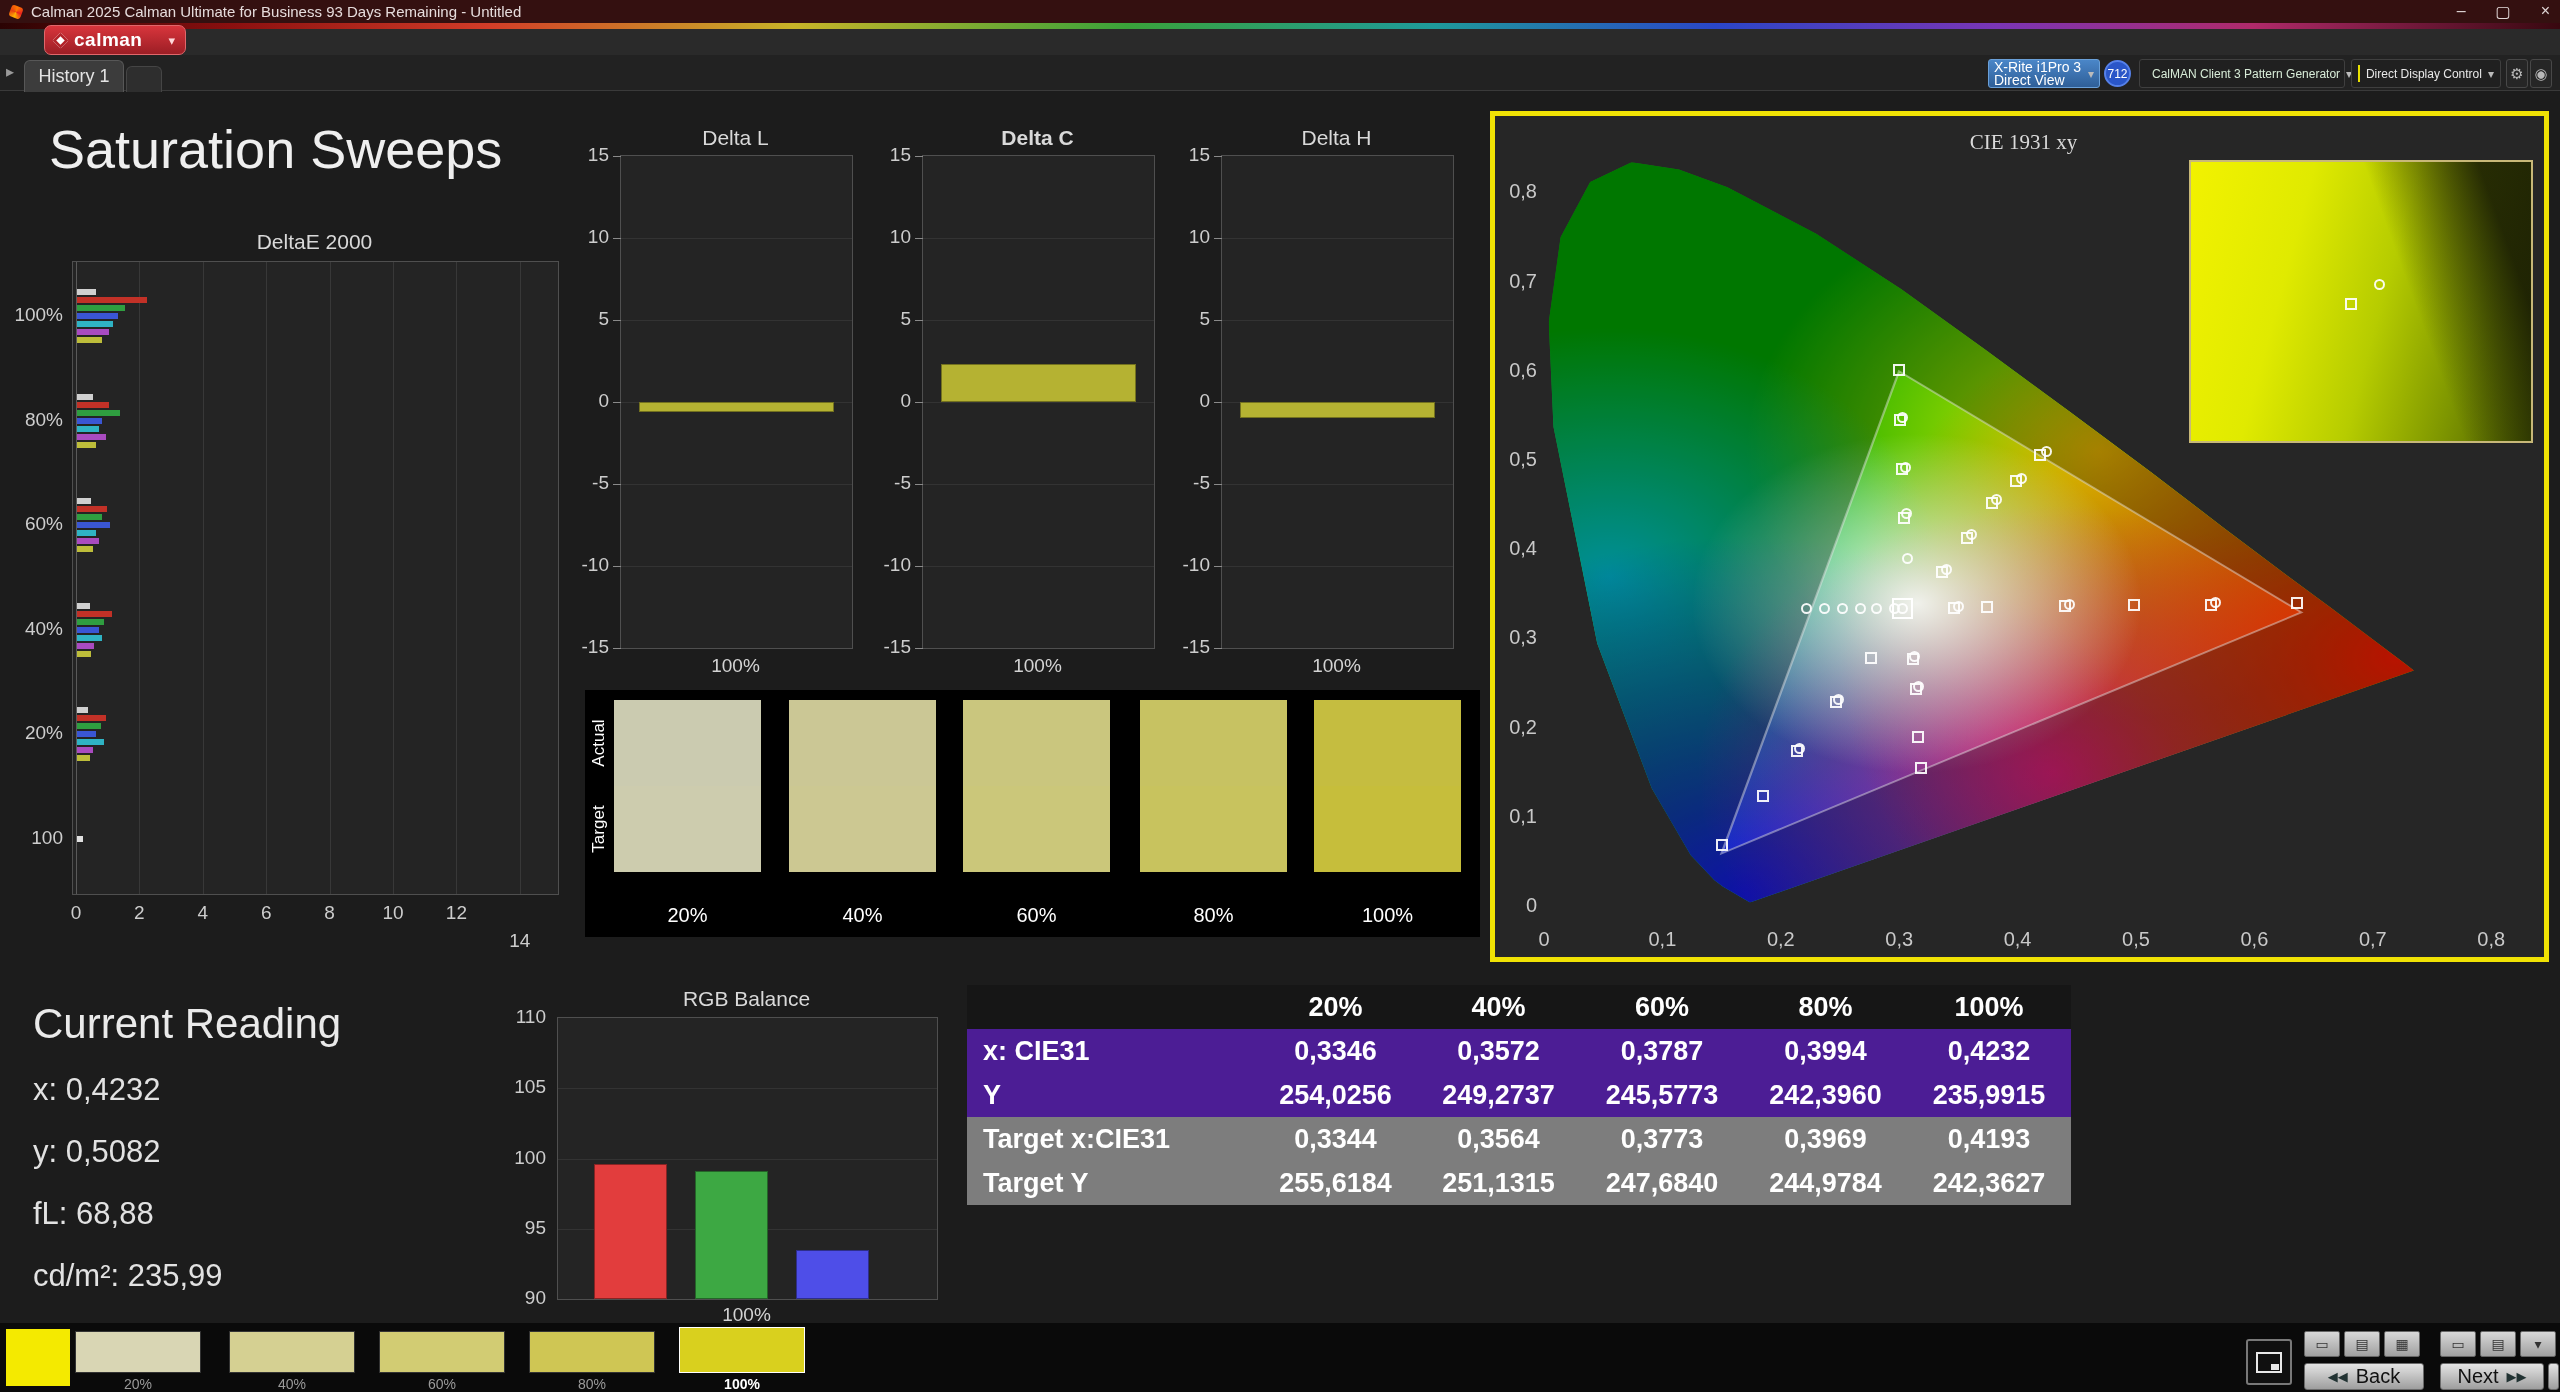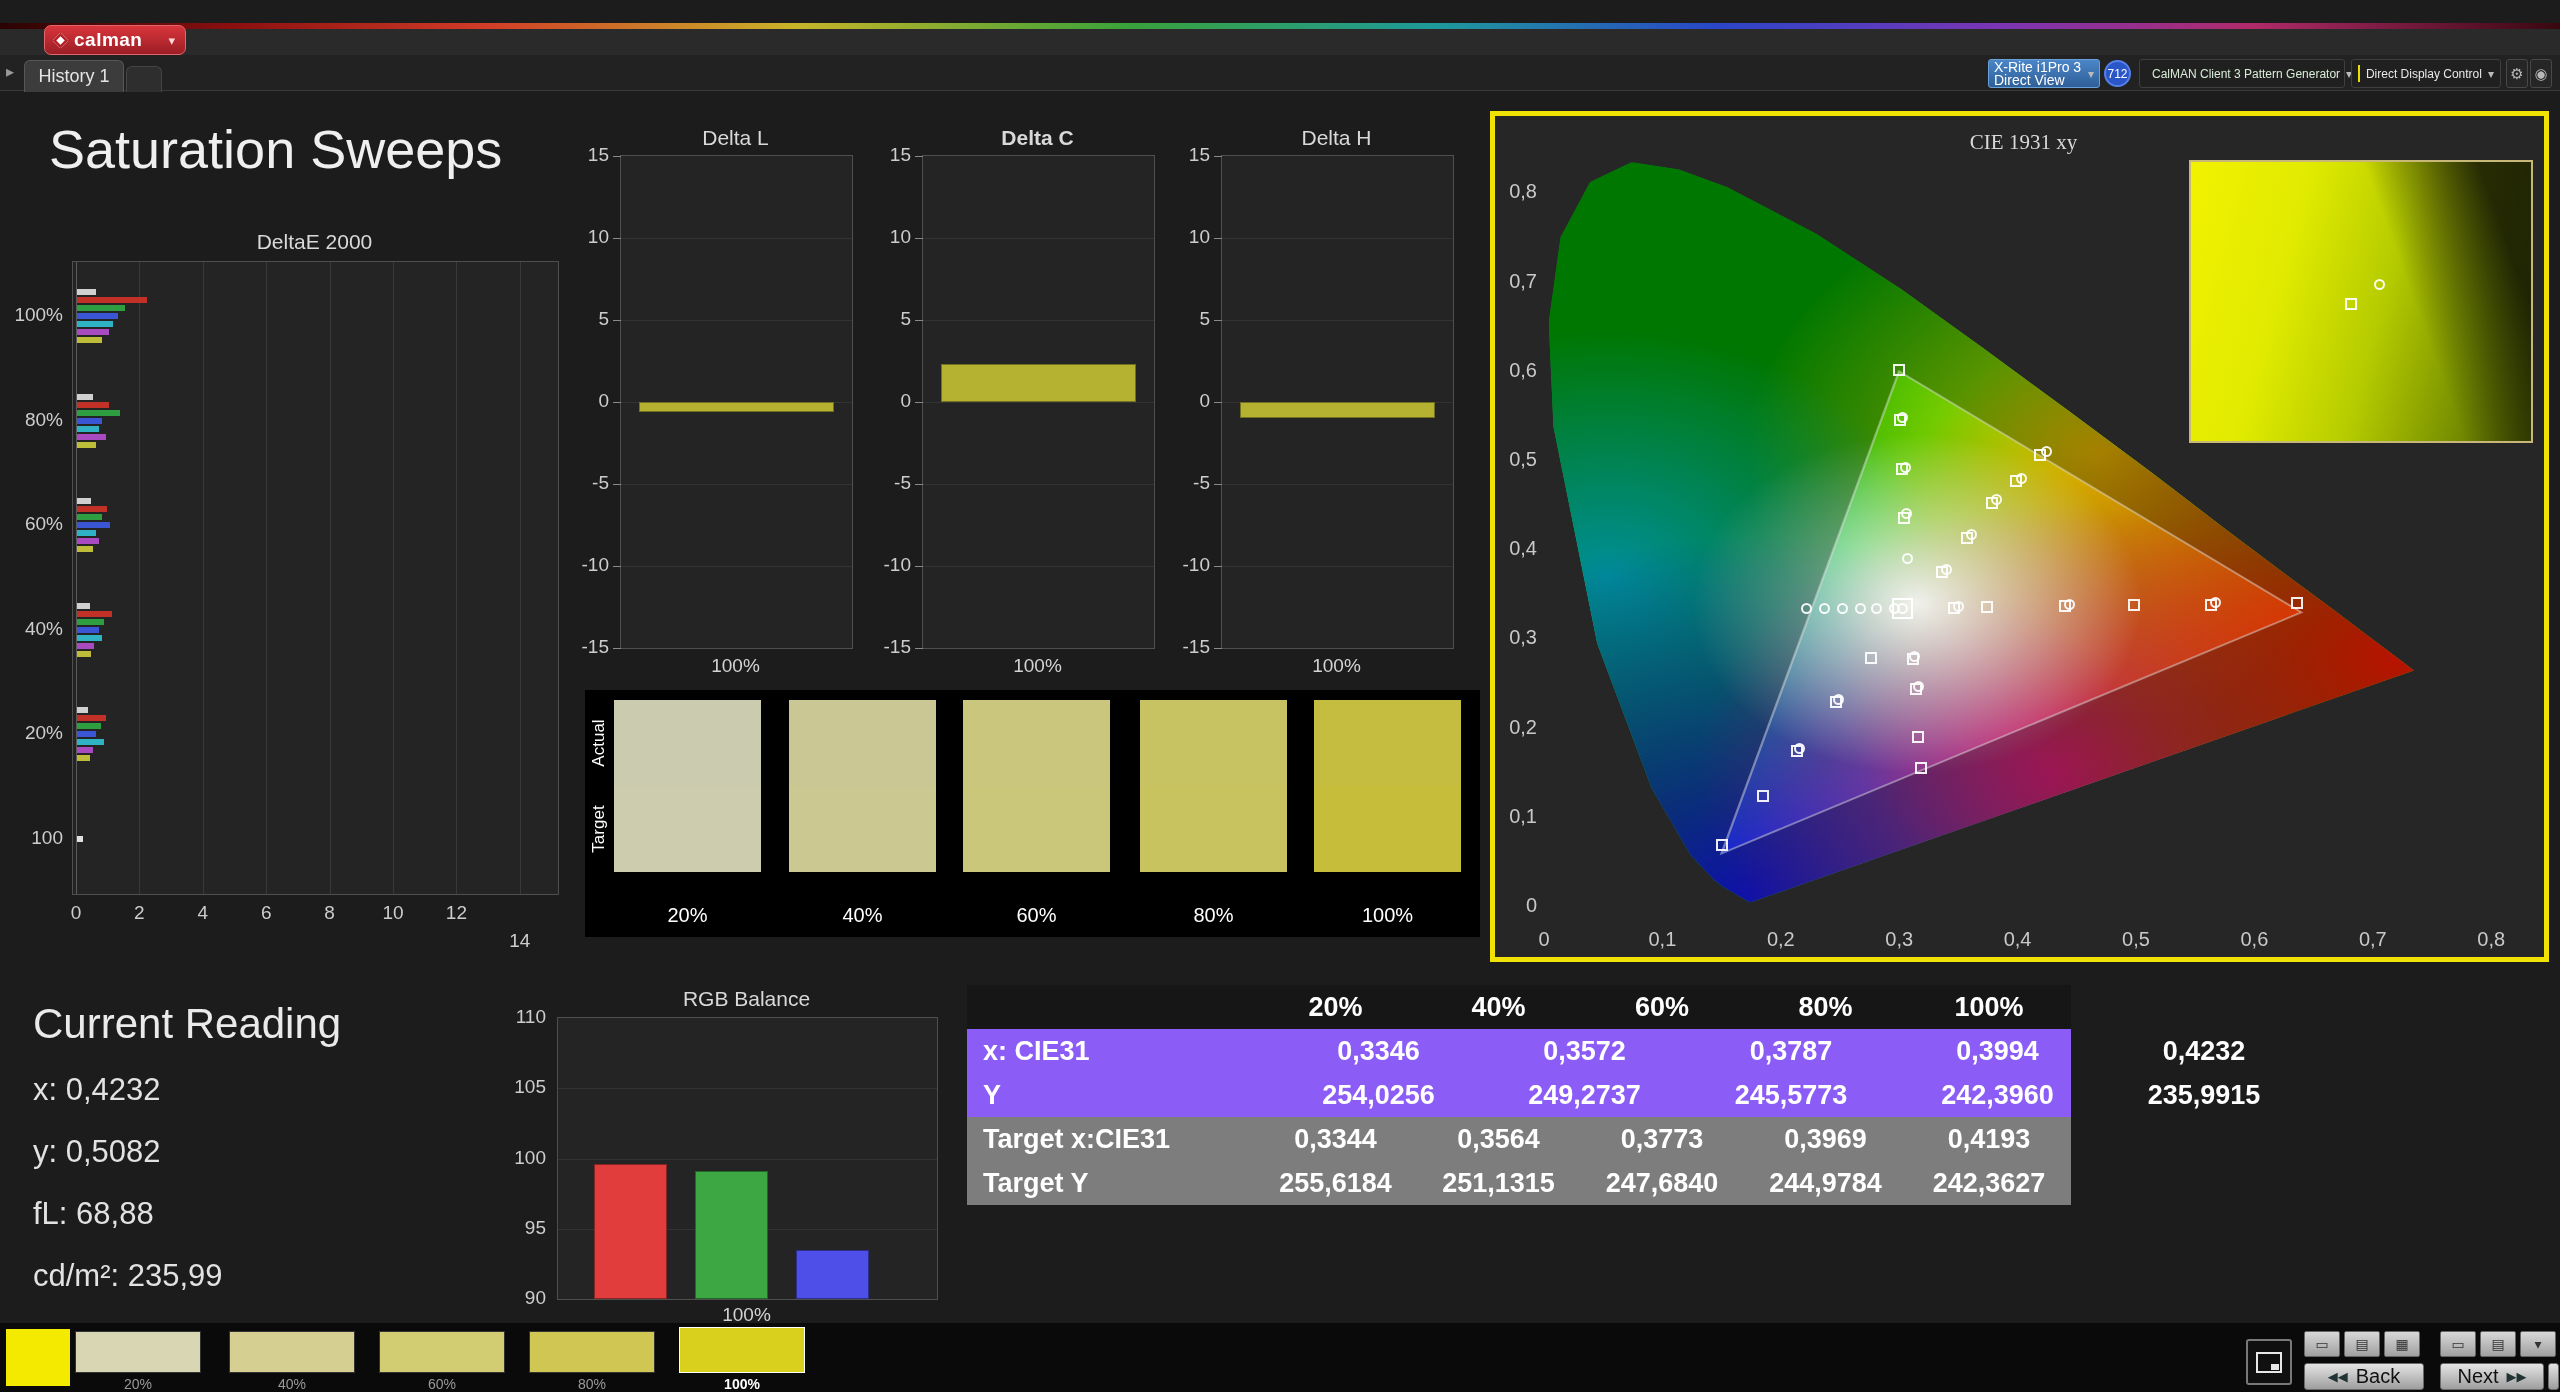--- a/index.html
+++ b/index.html
@@ -70,21 +70,21 @@
                 linear-gradient(105deg,#f2f200 0%,#e0ea00 30%,#b6cc00 55%,#7e9600 78%,#4a5a00 100%);}
 
   
   .cr-title{left:33px;top:1000px;font-size:42px;color:#eaeaea;}
   .cr-line{position:absolute;left:33px;font-size:31px;color:#e2e2e2;}
 
   
   .mtable{left:967px;top:985px;width:1104px;}
   .trow{display:grid;grid-template-columns:287px 163px 163px 164px 163px 164px;height:44px;align-items:center;}
   .thead{background:#161616;}
-  .dark{background:#8b5cf6;gap:43px;}
+  .dark{background:#4c1d95;}
   .light{background:#7d7d7d;}
   .tcell{text-align:center;font-size:27px;font-weight:bold;color:#fff;white-space:nowrap;}
   .tlabel{text-align:left;padding-left:16px;}
 
   
   .bottombar{left:0;top:1323px;width:2560px;height:69px;background:#0a0a0a;}
   .pattern-swatch{position:absolute;left:6px;top:6px;width:64px;height:57px;}
   .bswatch-label{position:absolute;color:#9a9a9a;font-size:14px;text-align:center;}
   .bswatch-label.sel{color:#fff;font-weight:bold;}
   .btn3d{position:absolute;background:linear-gradient(#e4e4e4,#9e9e9e);border:1px solid #6a6a6a;border-radius:3px;
@@ -95,20 +95,29 @@
   .ptoggle{position:absolute;left:2246px;top:16px;width:46px;height:46px;background:#101010;border:2px solid #787878;
            border-radius:3px;display:flex;align-items:center;justify-content:center;box-sizing:border-box;}
   .ptoggle-inner{width:22px;height:17px;border:2px solid #e8e8e8;position:relative;}
   .ptoggle-inner::after{content:"";position:absolute;right:1px;bottom:1px;width:8px;height:6px;background:#e8e8e8;}
 </style>
 </head>
 <body>
 
 <div class="stage">
 
+  <div class="abs titlebar">
+    <span class="app-icon"></span>
+    <span>Calman 2025 Calman Ultimate for Business 93 Days Remaining - Untitled</span>
+    <span class="win-controls">
+      <span>–</span>
+      <span>▢</span>
+      <span>×</span>
+    </span>
+  </div>
   <div class="abs rainbow"></div>
   <div class="abs toolbar"></div>
 
   <div class="abs logo-btn">
     <span class="logo-diamond"></span>
     <span class="logo-text">calman</span>
     <span class="logo-caret">▾</span>
   </div>
 
   <div class="abs tabstrip"></div>

